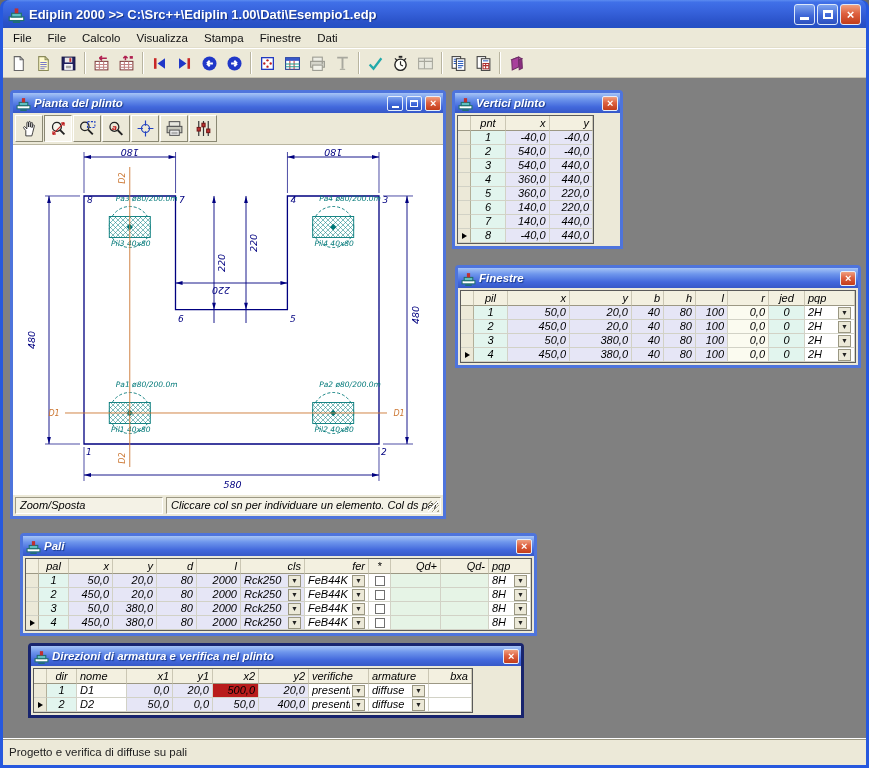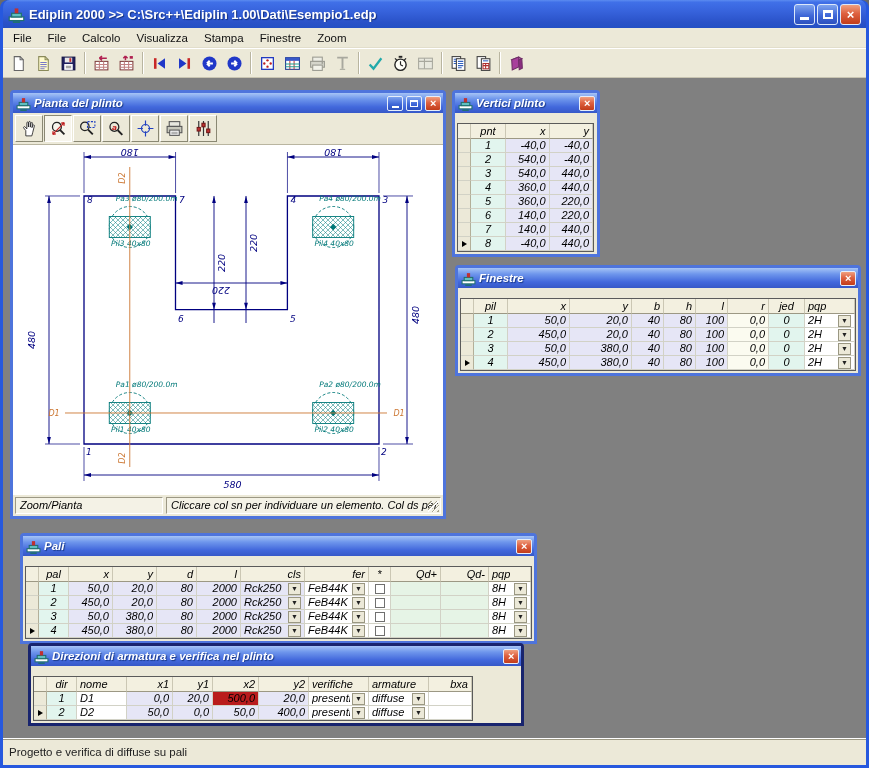--- a/index.html
+++ b/index.html
@@ -42,21 +42,21 @@
   .ct .cticon{width:15px;height:15px;flex:none;}
   .ct .t{flex:1;color:#fff;font-weight:bold;font-size:11.5px;white-space:nowrap;overflow:hidden;
     text-shadow:1px 1px 1px #1A3A8A;}
   .sbtn{width:16px;height:15px;border:1px solid #E6EEFA;border-radius:2px;flex:none;
     display:flex;align-items:center;justify-content:center;
     background:linear-gradient(180deg,#7FA4EE 0%,#4068D8 55%,#2C50BE 100%);}
   .sbtn.close{background:linear-gradient(180deg,#F0A080 0%,#DE6140 45%,#C23C1A 100%);}
   .sbtn .glyph-min{width:7px;height:2px;margin-top:7px;}
   .sbtn .glyph-max{width:8px;height:7px;border-width:1px;border-top-width:2px;}
   .sbtn .glyph-x{font-size:11px;}
-  .c-body{padding:2px;margin-top:8px;}
+  .c-body{padding:2px;}
   
   .grid{border:1px solid #5A5A5A;background:#fff;display:inline-block;font-size:11px;}
   .grow{display:flex;}
   .gcell{height:14px;line-height:12.5px;padding:0 3px;border-right:1px solid #D2D2C6;
     border-bottom:1px solid #D2D2C6;overflow:hidden;white-space:nowrap;display:flex;align-items:center;}
   .ghead .gcell{background:#F3F0E0;border-right:1px solid #CBC7B4;border-bottom:1px solid #9C9884;height:15px;}
   .gsel{background:#ECE9D8;border-right:1px solid #B3AF99;justify-content:center;padding:0;}
   .cur-arrow{width:0;height:0;border-left:5px solid #000;border-top:3.5px solid transparent;
     border-bottom:3.5px solid transparent;}
   .gtxt{flex:1;overflow:hidden;}
@@ -104,21 +104,21 @@
     </span>
   </div>
   <div class="inner">
     <div class="menubar" id="menubar">
         <span class="menu-item">File</span>
         <span class="menu-item">File</span>
         <span class="menu-item">Calcolo</span>
         <span class="menu-item">Visualizza</span>
         <span class="menu-item">Stampa</span>
         <span class="menu-item">Finestre</span>
-        <span class="menu-item">Zoom</span>
+        <span class="menu-item">Dati</span>
       </div>
     <div class="toolbar" id="toolbar">
         <span class="tbtn">
           <span style="width:17px;height:17px"><svg viewBox="0 0 16 16" width="100%" height="100%">
               <path d="M4 1.5h5.5l3 3v10H4z" fill="#fff" stroke="#666"></path>
               <path d="M9.5 1.5v3h3" fill="none" stroke="#666"></path>
             </svg></span>
         </span>
         <span class="tbtn">
           <span style="width:17px;height:17px"><svg viewBox="0 0 16 16" width="100%" height="100%">
@@ -422,26 +422,26 @@
                 <text x="369.48800000000006" y="57.98399999999998" font-size="9" fill="#000080" text-anchor="start">3</text>
                 <text x="277.44000000000005" y="57.98399999999998" font-size="9" fill="#000080" text-anchor="start">4</text>
                 <text x="276.94000000000005" y="176.658" font-size="9" fill="#000080" text-anchor="start">5</text>
                 <text x="165.048" y="176.658" font-size="9" fill="#000080" text-anchor="start">6</text>
                 <text x="166.048" y="57.98399999999998" font-size="9" fill="#000080" text-anchor="start">7</text>
                 <text x="74" y="57.98399999999998" font-size="9" fill="#000080" text-anchor="start">8</text>
               </g>
             </svg>
         </div>
         <div class="p-status">
-          <span class="pane pane1">Zoom/Pianta</span>
+          <span class="pane pane1">Zoom/Sposta</span>
           <span class="pane pane2"><span>Cliccare col sn per individuare un elemento. Col ds per sp</span><span class="grip"></span></span>
         </div>
       </div>
 
-      <div class="child" style="left:449px;top:12px;width:148px;">
+      <div class="child" style="left:449px;top:12px;width:171px;">
         <div class="ct">
           <span class="cticon"><svg viewBox="0 0 14 14" width="100%" height="100%">
                 <rect x="1" y="9" width="12" height="3" fill="#fff" stroke="#207070"></rect>
                 <rect x="3" y="6" width="8" height="3" fill="#60C0C0" stroke="#207070"></rect>
                 <rect x="5.5" y="2" width="3" height="4" fill="#C03030"></rect>
                 <rect x="4" y="12.5" width="6" height="1.5" fill="#207070"></rect>
               </svg></span>
           <span class="t">Vertici plinto</span>
           <span class="sbtn close">
               <span class="glyph-x">×</span>

